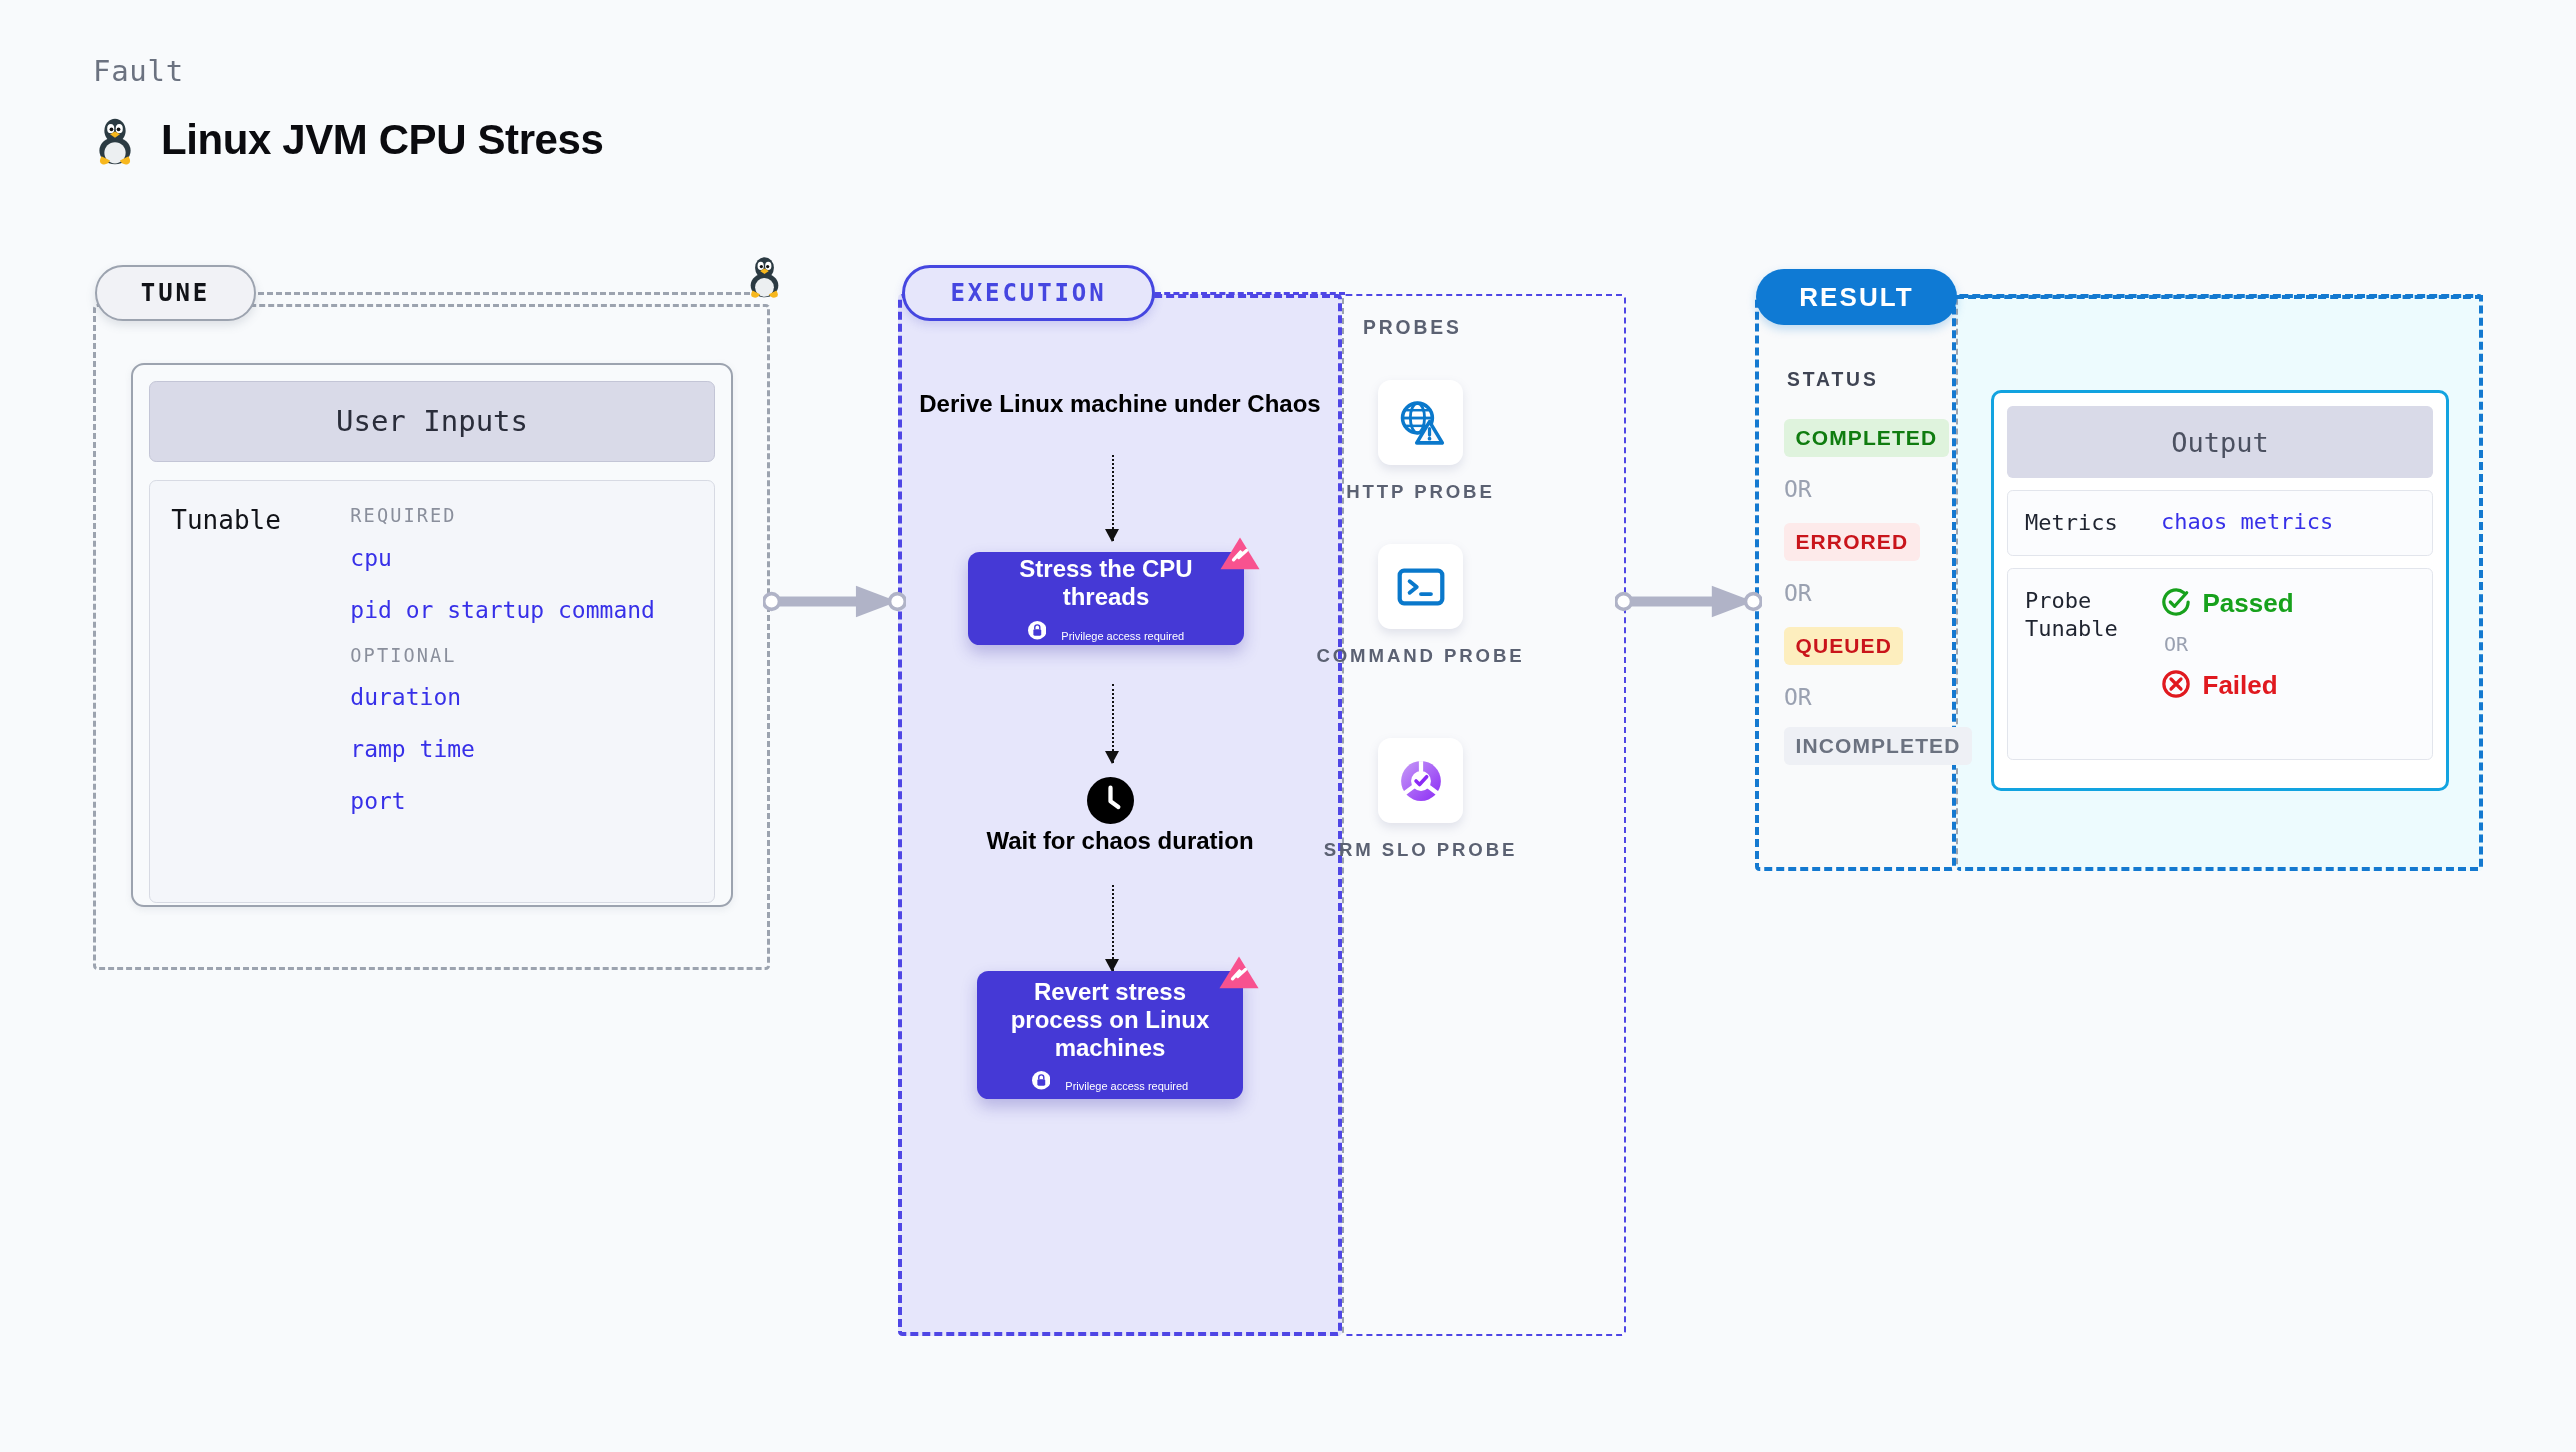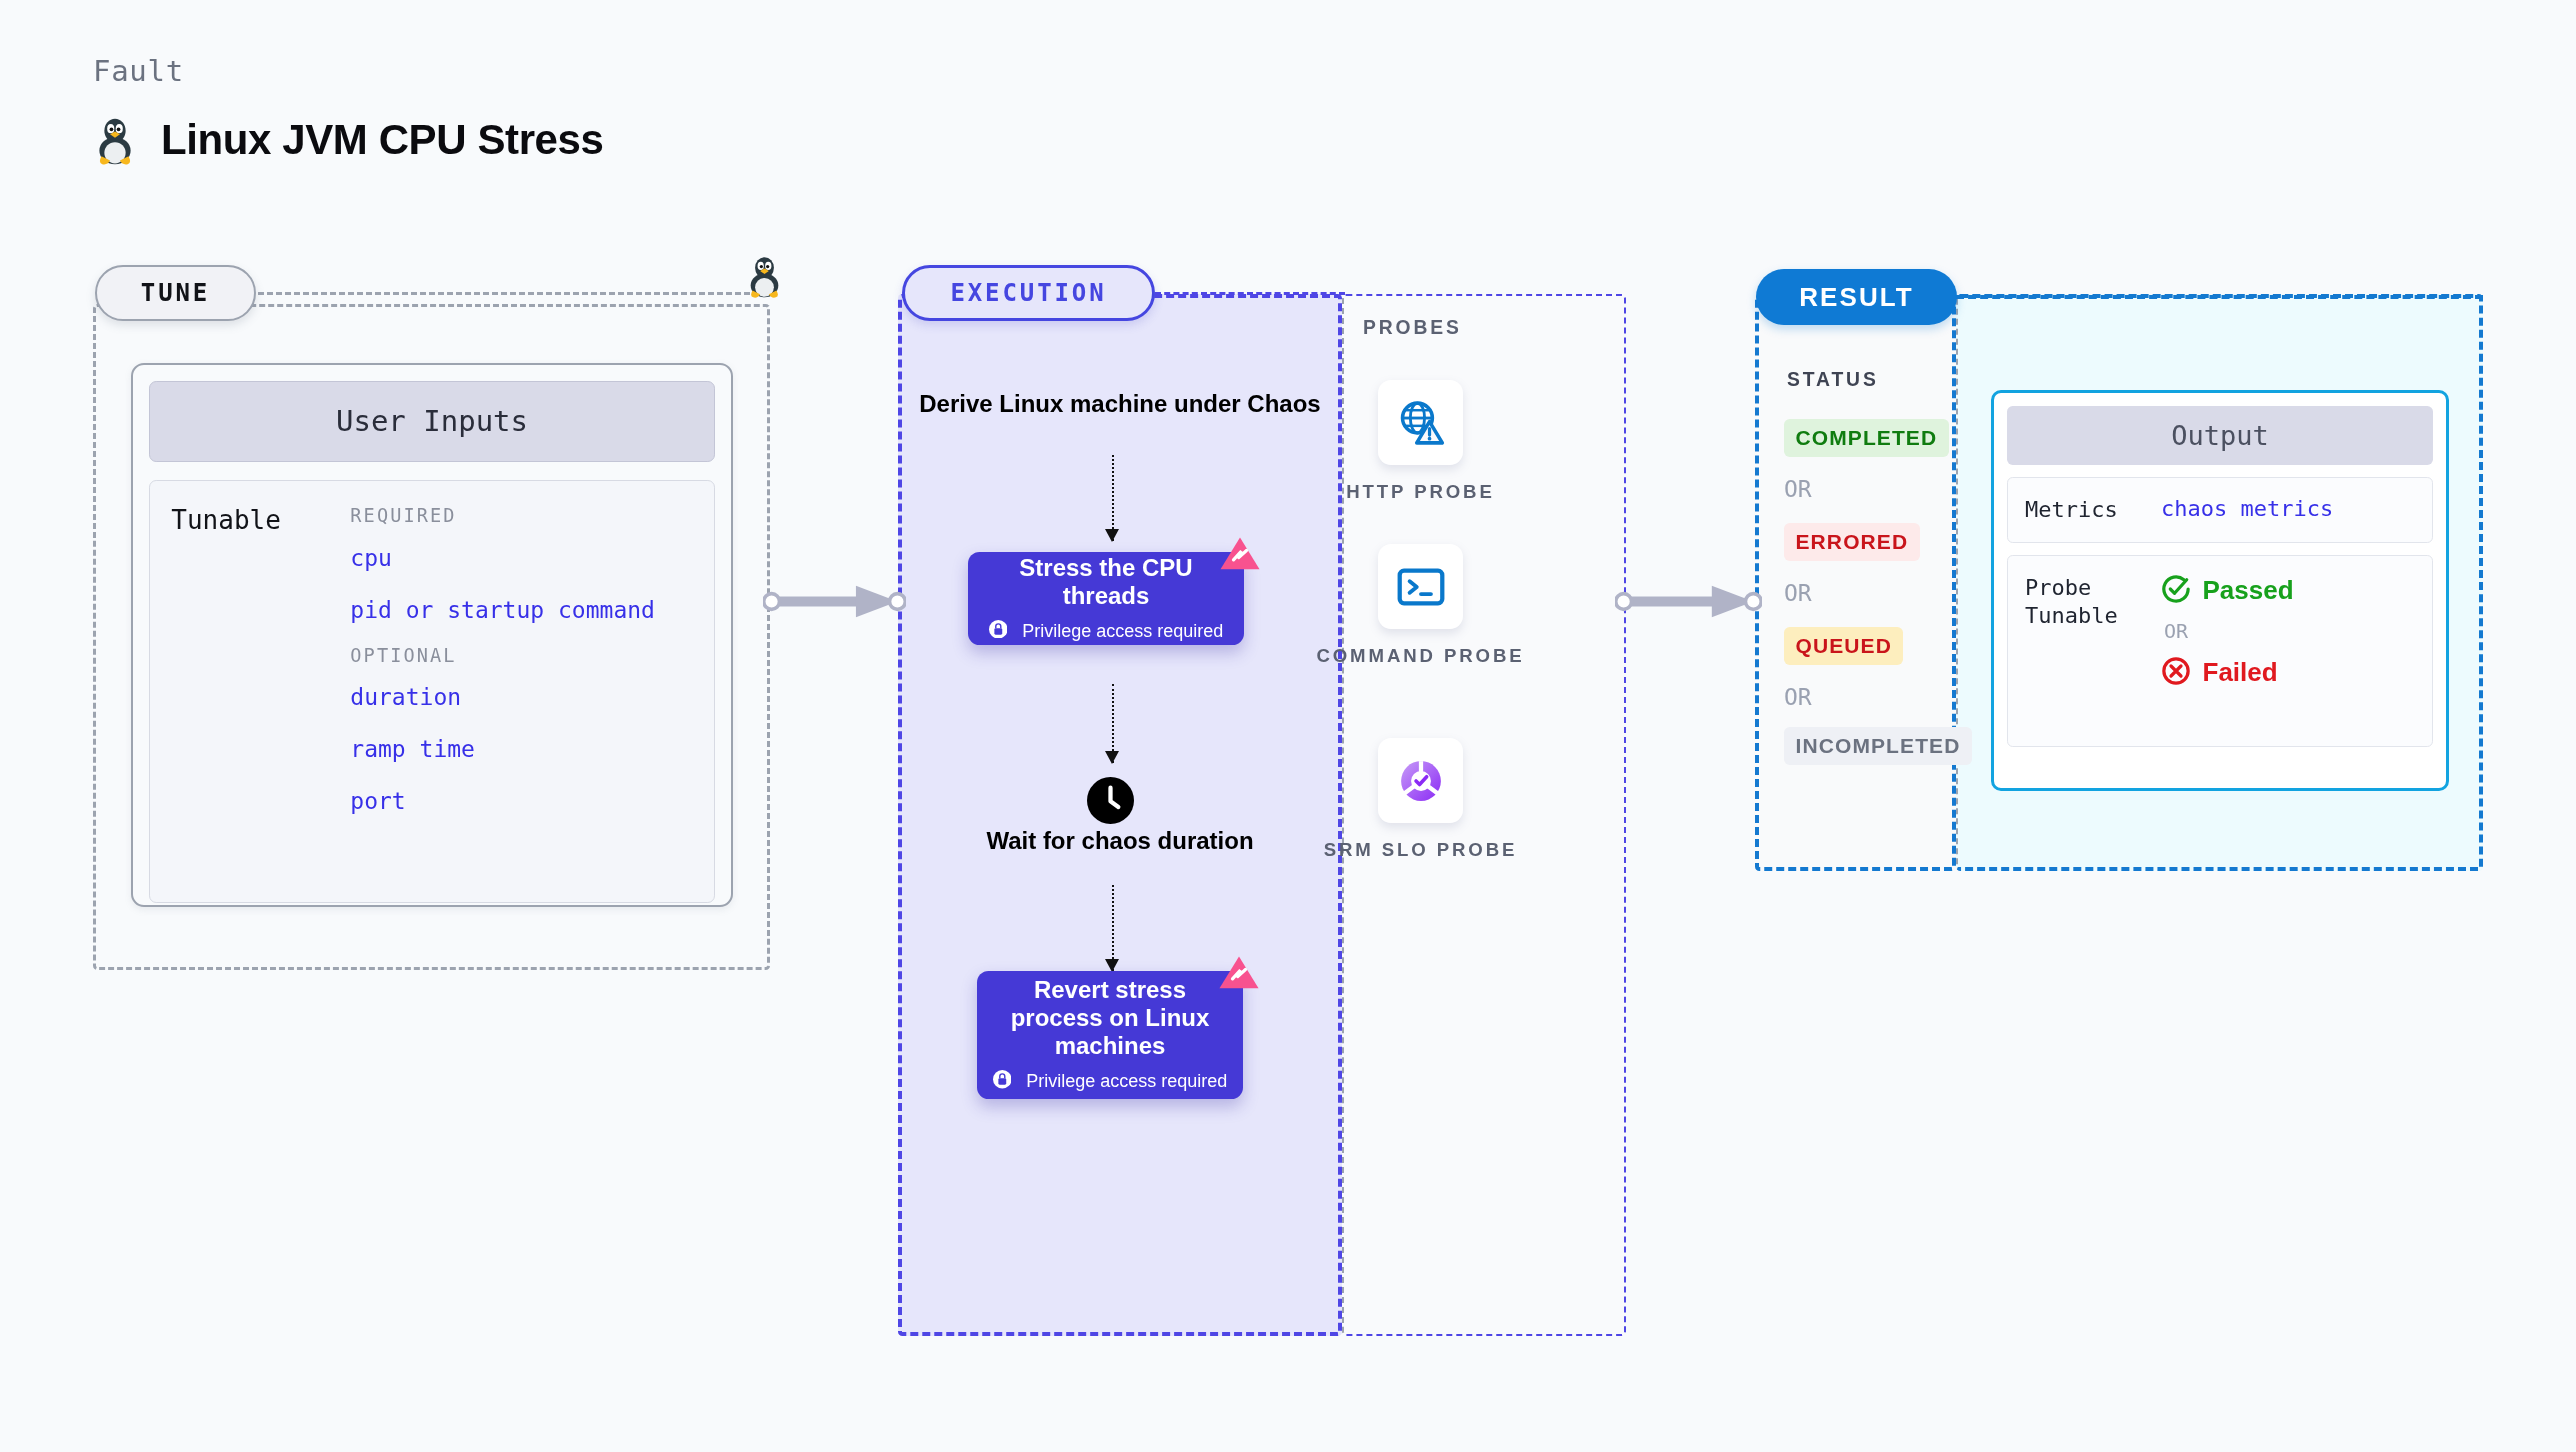--- a/index.html
+++ b/index.html
@@ -137,22 +137,22 @@
     display:flex;flex-direction:column;align-items:center;justify-content:center;
     box-sizing:border-box;
   }
   #stress-box{left:968px;top:552px;width:276px;height:93px;}
   #revert-box{left:977px;top:971px;width:266px;height:128px;}
   .chaos-box .box-title{
     font-family:"Liberation Sans",sans-serif;font-weight:bold;font-size:24px;
     text-align:center;line-height:1.16;padding:0 13px;
   }
   .privilege{
-    display:flex;align-items:center;gap:15px;margin-top:10px;
-    font-size:18px;font-family:"Liberation Sans",sans-serif;color:#fff;
+    display:flex;align-items:flex-end;gap:15px;margin-top:10px;
+    font-size:11px;font-family:"Liberation Sans",sans-serif;color:#fff;
   }
   .chaos-ribbon{position:absolute;right:-17px;top:-15.8px;}
 
   #clock-icon{left:1087px;top:777px;}
   #wait-step{left:898px;top:827px;width:444px;}
 
   
   #probes-title{
     left:1363px;top:317px;
     font-family:"Liberation Sans",sans-serif;font-weight:bold;
@@ -197,21 +197,21 @@
   #or-2{top:684px;}
   #st-3{top:727px;background:#eef0f5;color:#6b7280;}
 
   
   #output-card{
     left:1991px;top:390px;width:458px;height:401px;
     background:#fff;border:3.6px solid #12a3e0;border-radius:10px;
     box-sizing:border-box;padding:13px;
   }
   #output-header{
-    height:59px;background:#d9dae8;border-radius:5.7px;
+    height:72px;background:#d9dae8;border-radius:5.7px;
     display:flex;align-items:center;justify-content:center;
     font-family:"DejaVu Sans Mono","Liberation Mono",monospace;
     font-size:27px;color:#4b5060;
   }
   .output-row{
     margin-top:11.5px;border:1.4px solid #e2e5ec;border-radius:5.7px;
     background:#fbfcfe;display:flex;box-sizing:border-box;padding:18.6px 17px;
   }
   .row-label{
     font-family:"DejaVu Sans Mono","Liberation Mono",monospace;

